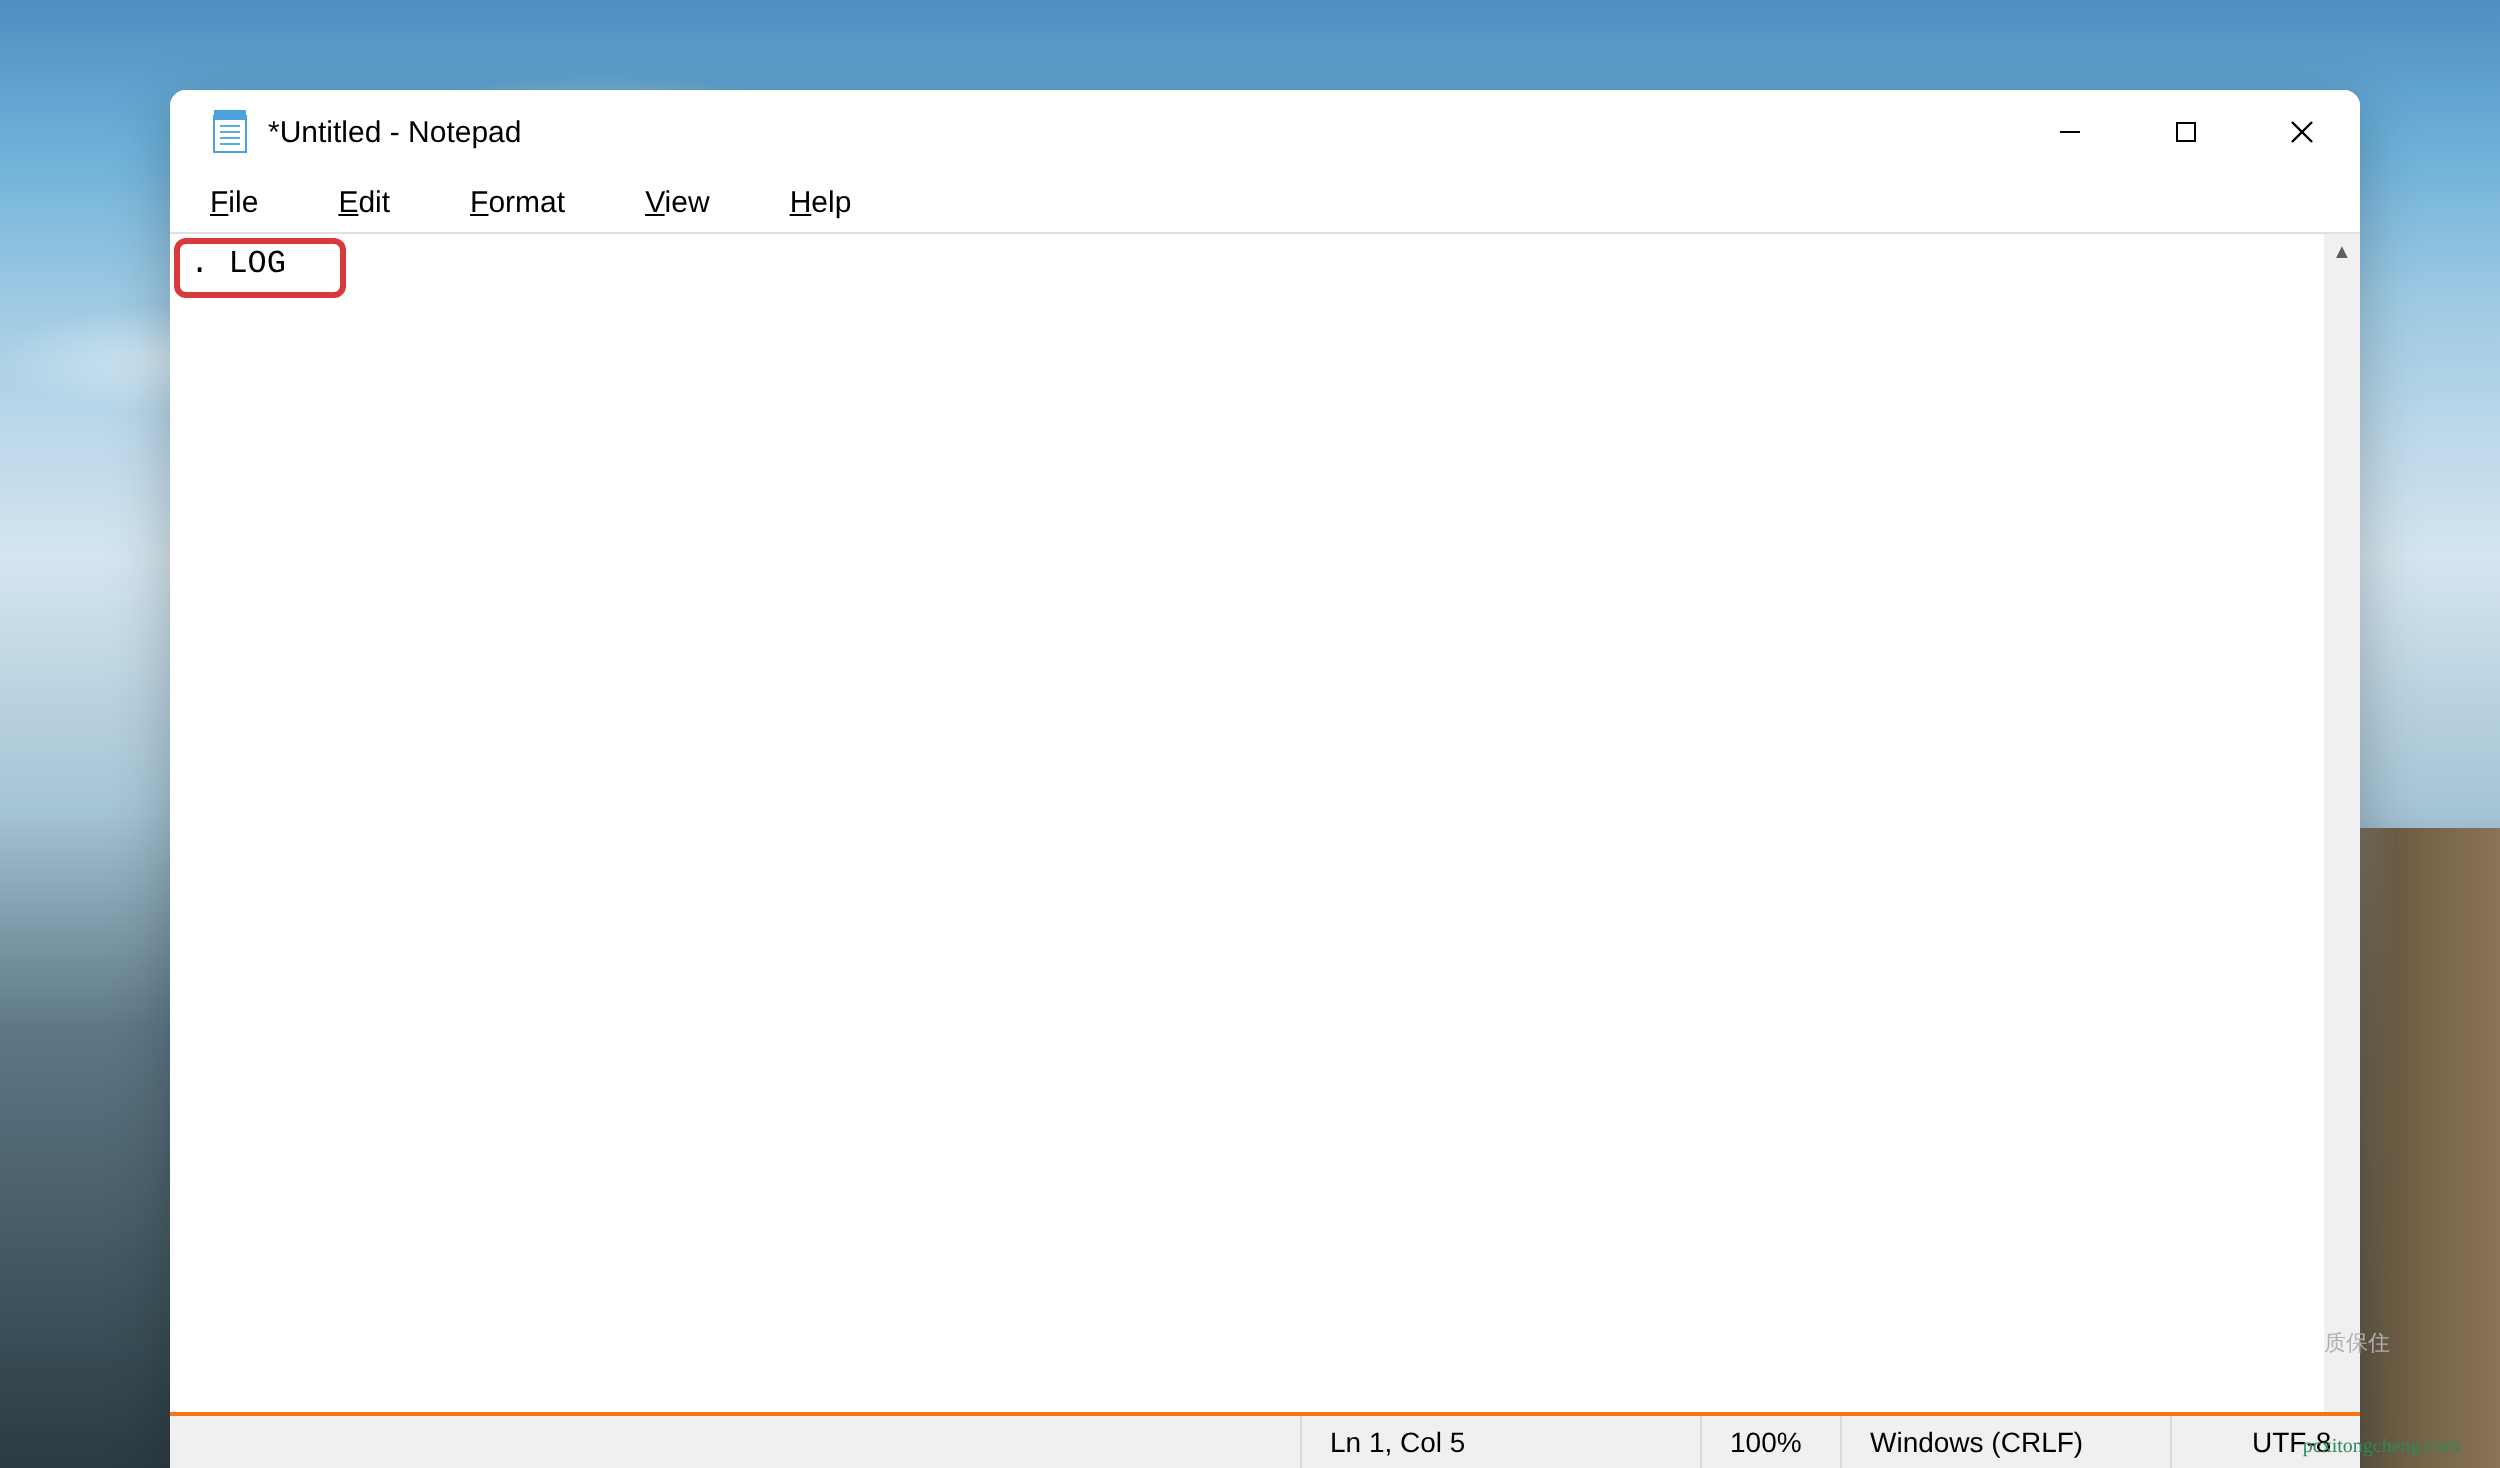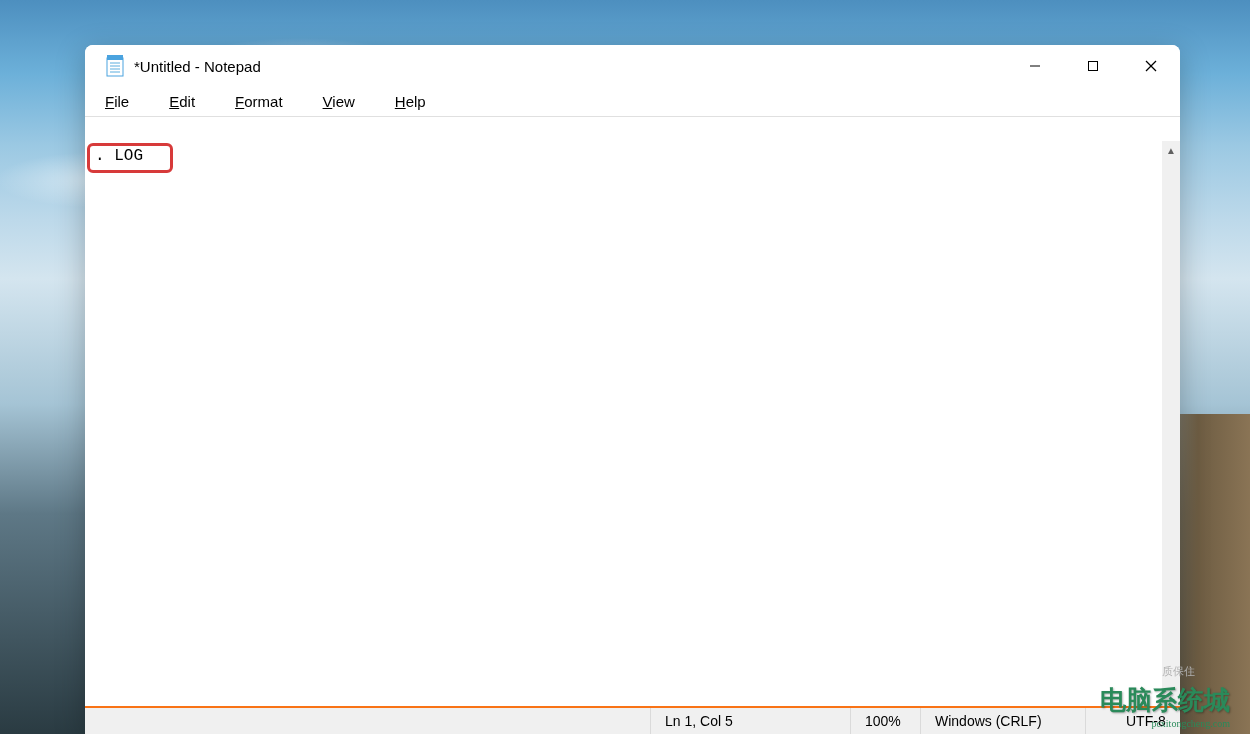--- a/index.html
+++ b/index.html
@@ -141,21 +141,20 @@
     
     .menu-item::first-letter {
       text-decoration: underline;
     }
     
     .editor-container {
       flex: 1;
       display: flex;
       position: relative;
       overflow: hidden;
-      margin-top: 24px;
     }
     
     .editor {
       flex: 1;
       padding: 6px 10px;
       font-family: 'Consolas', 'Courier New', monospace;
       font-size: 16px;
       color: #000000;
       white-space: pre;
       outline: none;
@@ -331,15 +330,14 @@
     <div class="status-cell first">Ln 1, Col 5</div>
     <div class="status-cell zoom">100%</div>
     <div class="status-cell eol">Windows (CRLF)</div>
     <div class="status-cell enc">UTF-8</div>
   </div>
 
 </div>
 
 <div class="watermark-text">质保住</div>
 <div class="watermark">
-  <div class="watermark-main">电脑系统城</div>
   <div class="watermark-sub">pcxitongcheng.com</div>
 </div>
 
 </body></html>

